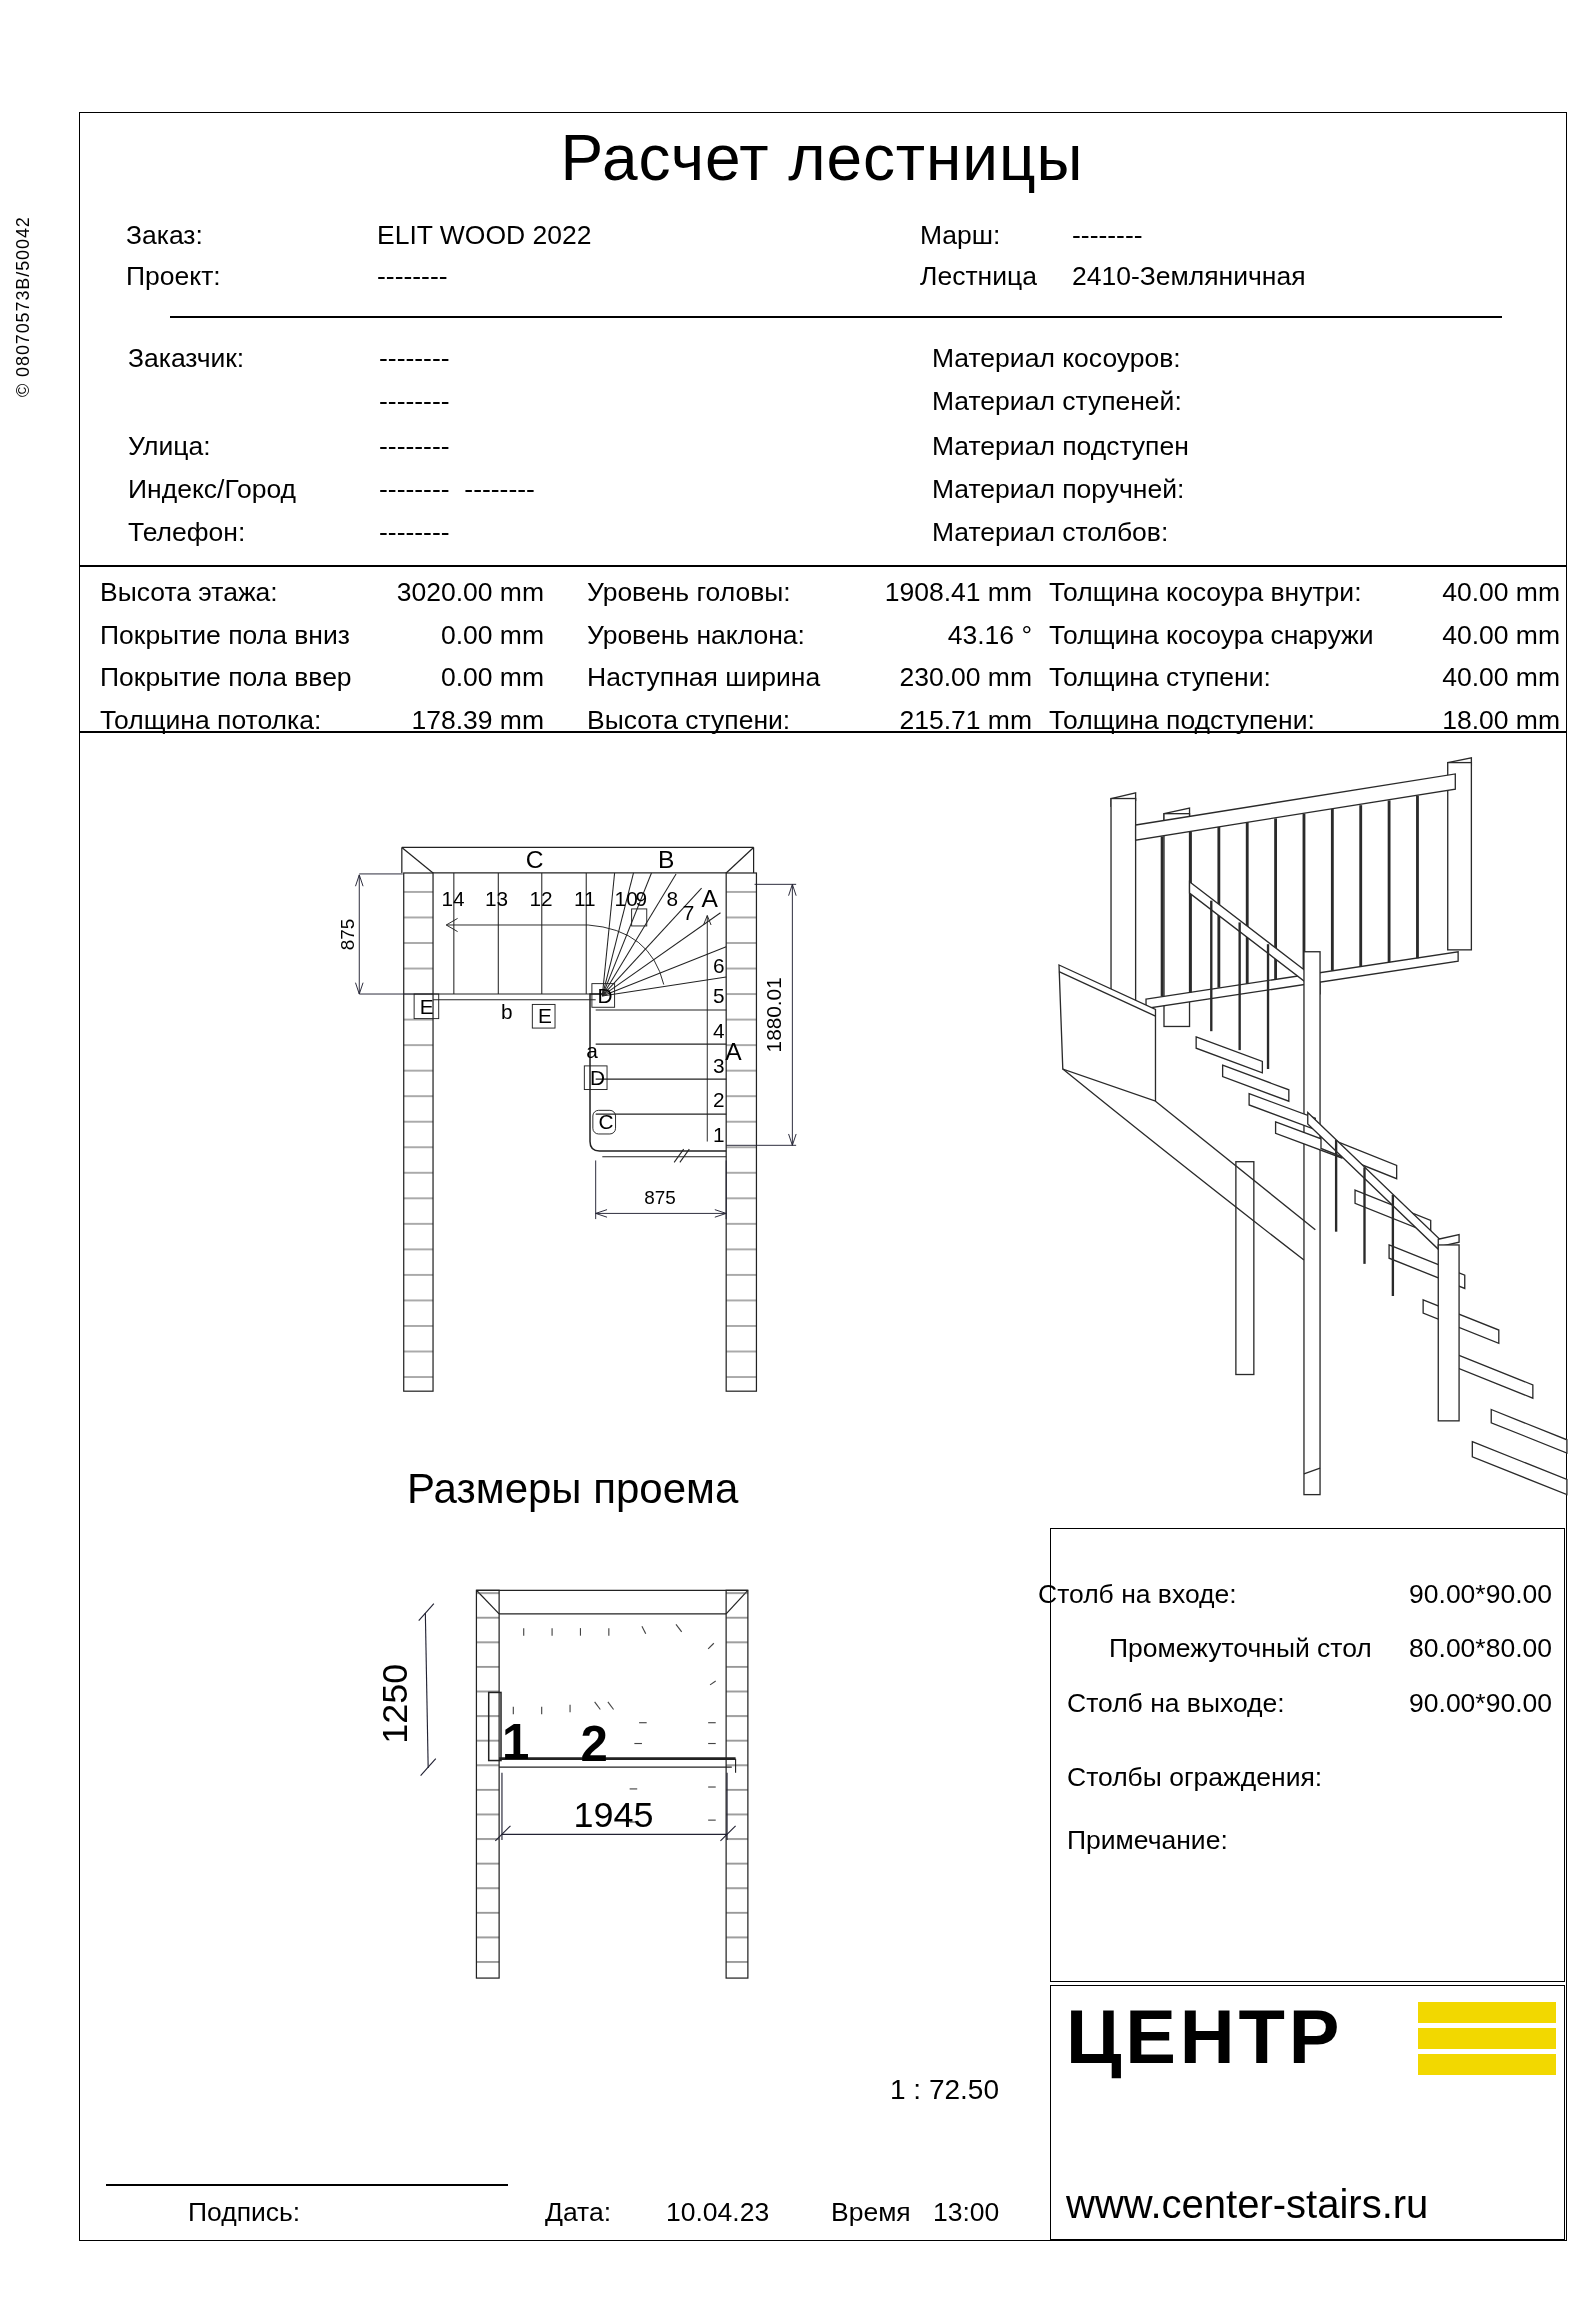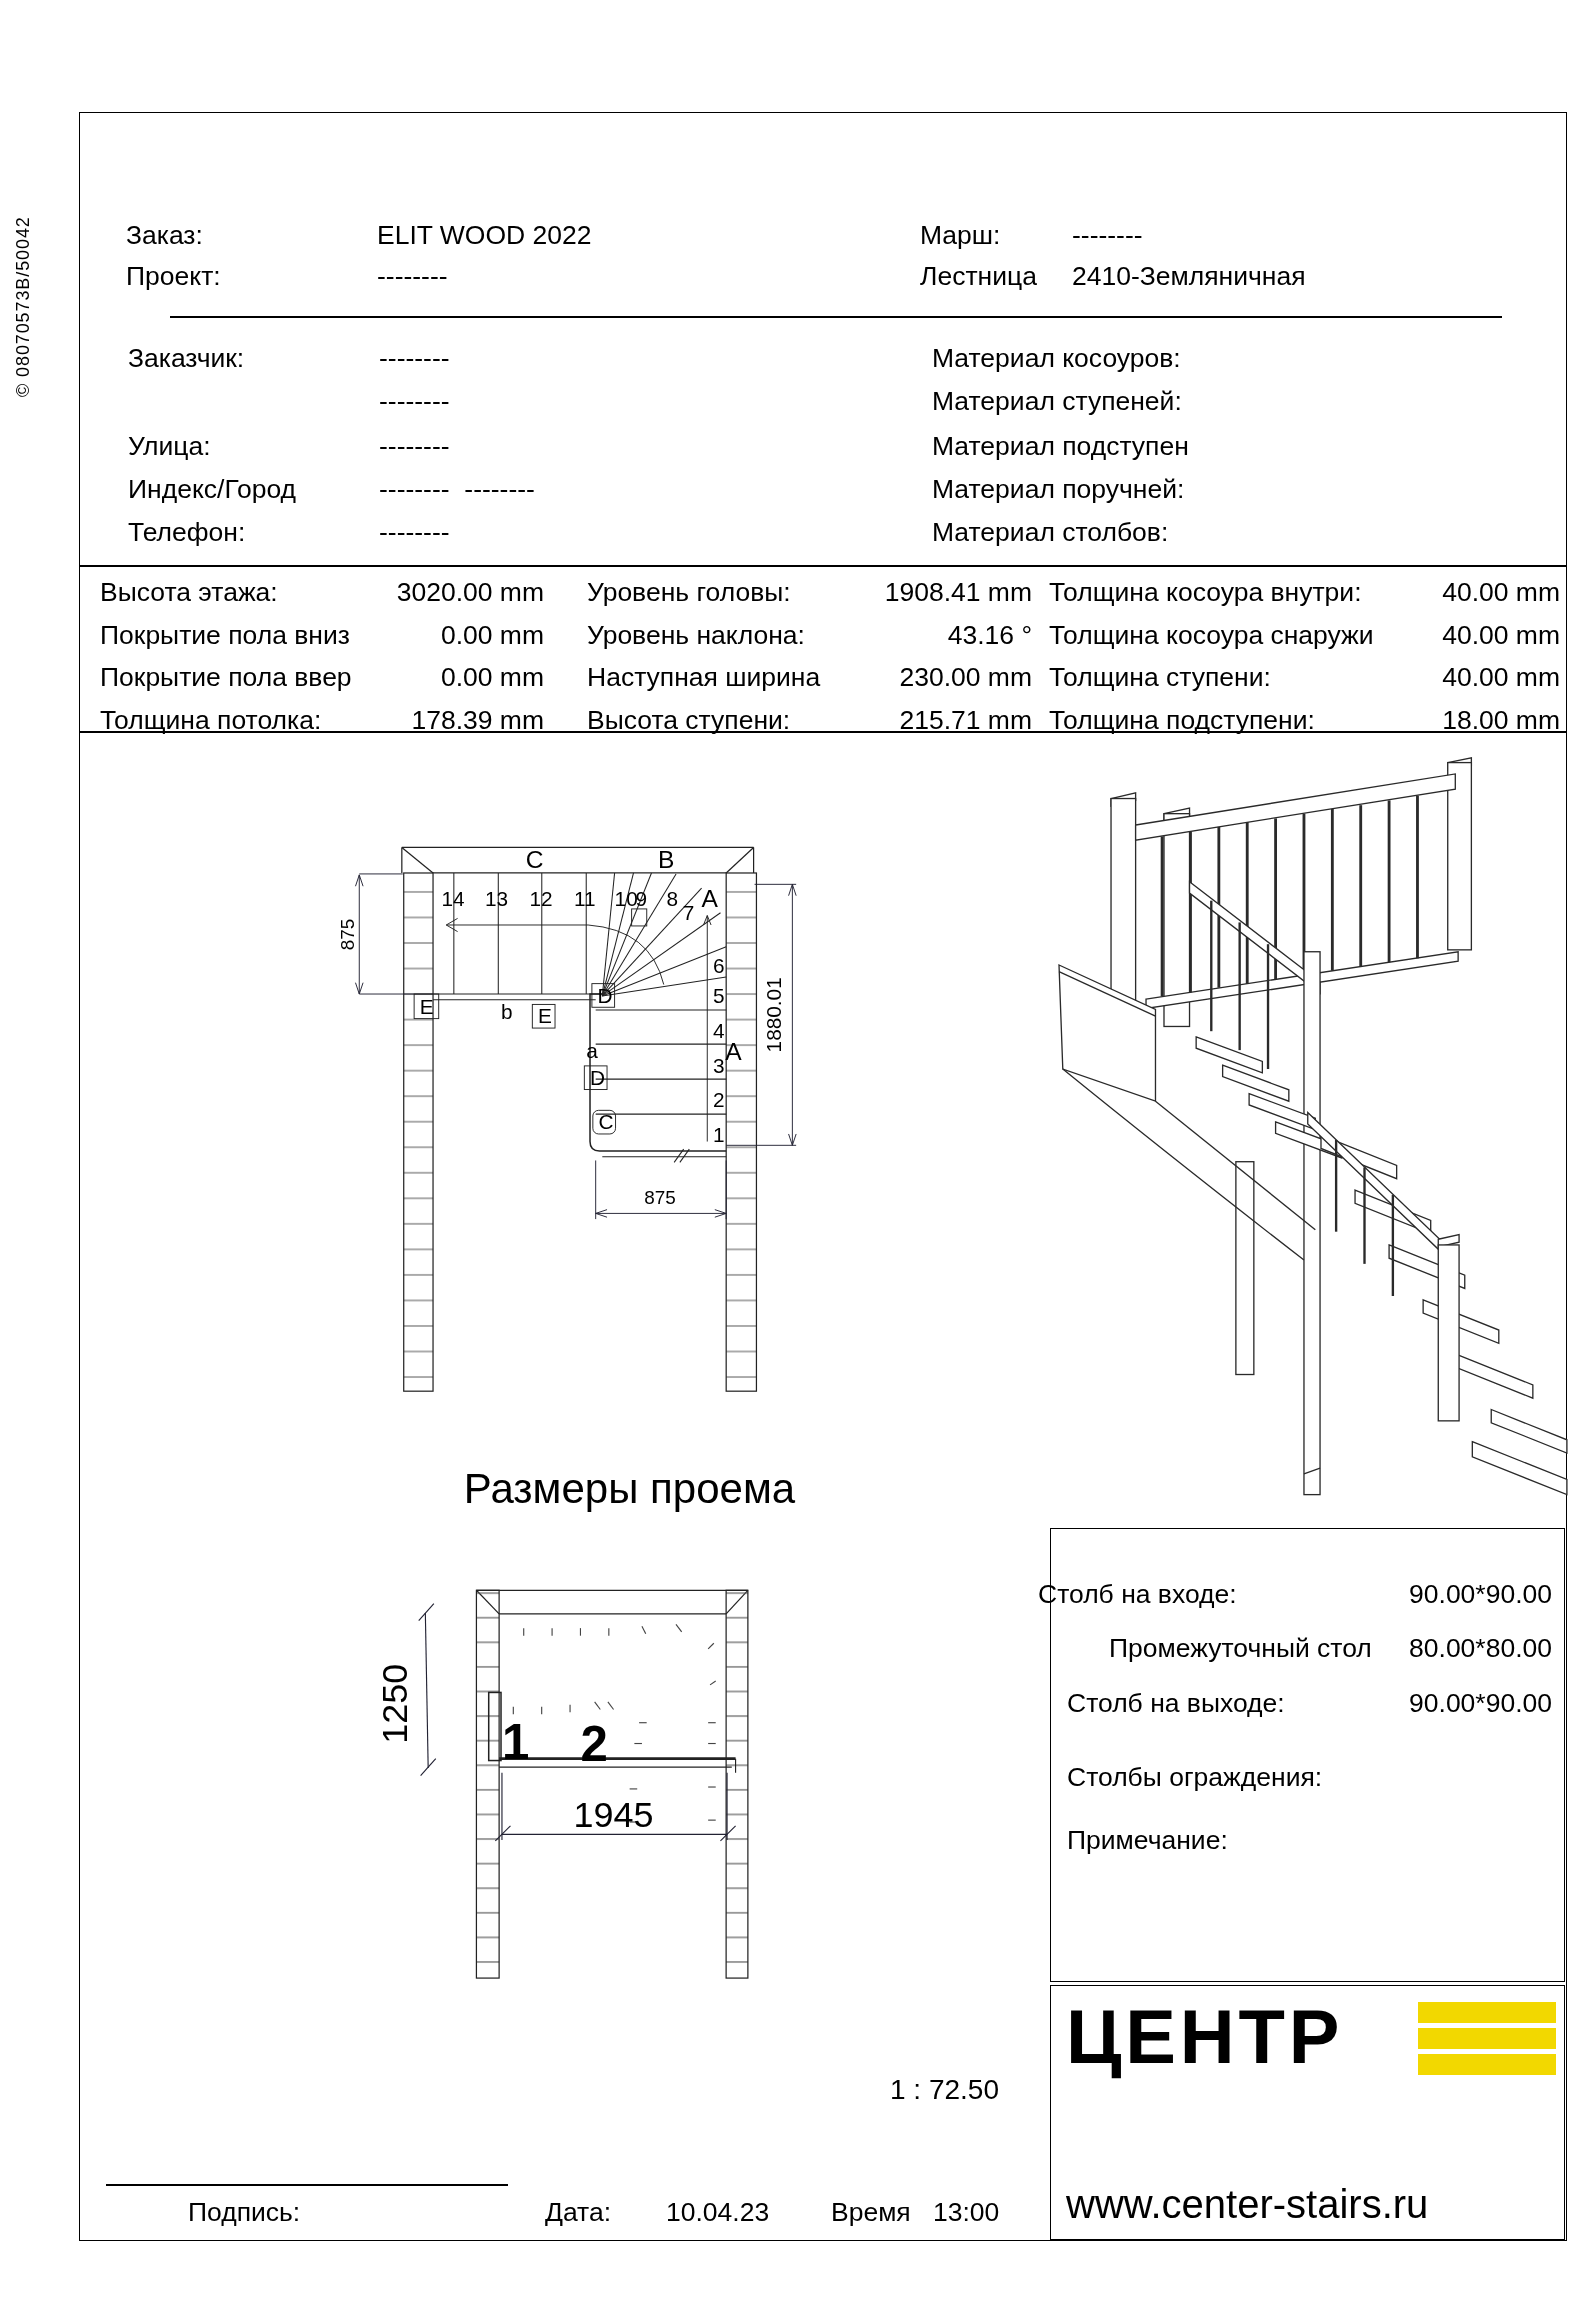--- a/index.html
+++ b/index.html
@@ -25,20 +25,21 @@
 </style>
 </head>
 <body>
 
 <div class="page">
 
   <div class="copyright">© 08070573B/50042</div>
 
   <div class="frame"></div>
 
+  <div class="title">Расчет лестницы</div>
 
   <div class="t" style="left:126px;top:220px">Заказ:</div>
   <div class="t" style="left:377px;top:220px">ELIT WOOD 2022</div>
   <div class="t" style="left:126px;top:261px">Проект:</div>
   <div class="t" style="left:377px;top:261px">--------</div>
   <div class="t" style="left:920px;top:220px">Марш:</div>
   <div class="t" style="left:1072px;top:220px">--------</div>
   <div class="t" style="left:920px;top:261px">Лестница</div>
   <div class="t" style="left:1072px;top:261px">2410-Земляничная</div>
 
@@ -278,21 +279,21 @@
     <g stroke="#2a2a2a" stroke-width="2.5">
       <line x1="352" y1="425" x2="352" y2="522"></line>
       <line x1="382" y1="454" x2="382" y2="556"></line>
       <line x1="412" y1="483" x2="412" y2="590"></line>
       <line x1="220" y1="172" x2="220" y2="310"></line>
       <line x1="250" y1="195" x2="250" y2="330"></line>
       <line x1="280" y1="218" x2="280" y2="350"></line>
     </g>
   </svg>
 
-  <div class="heading" style="left:407px;top:1465px;width:445px;text-align:center">Размеры проема</div>
+  <div class="heading" style="left:407px;top:1465px;width:445px;">Размеры проема</div>
 
   <svg style="left:360px;top:1543px" width="492" height="454" viewBox="0 0 520 480">
     <defs>
       <pattern id="bricksO" width="30" height="26" patternUnits="userSpaceOnUse">
         <line x1="0" y1="1" x2="30" y2="1" stroke="#555" stroke-width="1.2"></line>
       </pattern>
     </defs>
     <g stroke="#222" stroke-width="1.3" fill="none">
       <line x1="123" y1="50" x2="410" y2="50"></line>
       <line x1="147" y1="75" x2="387" y2="75"></line>

